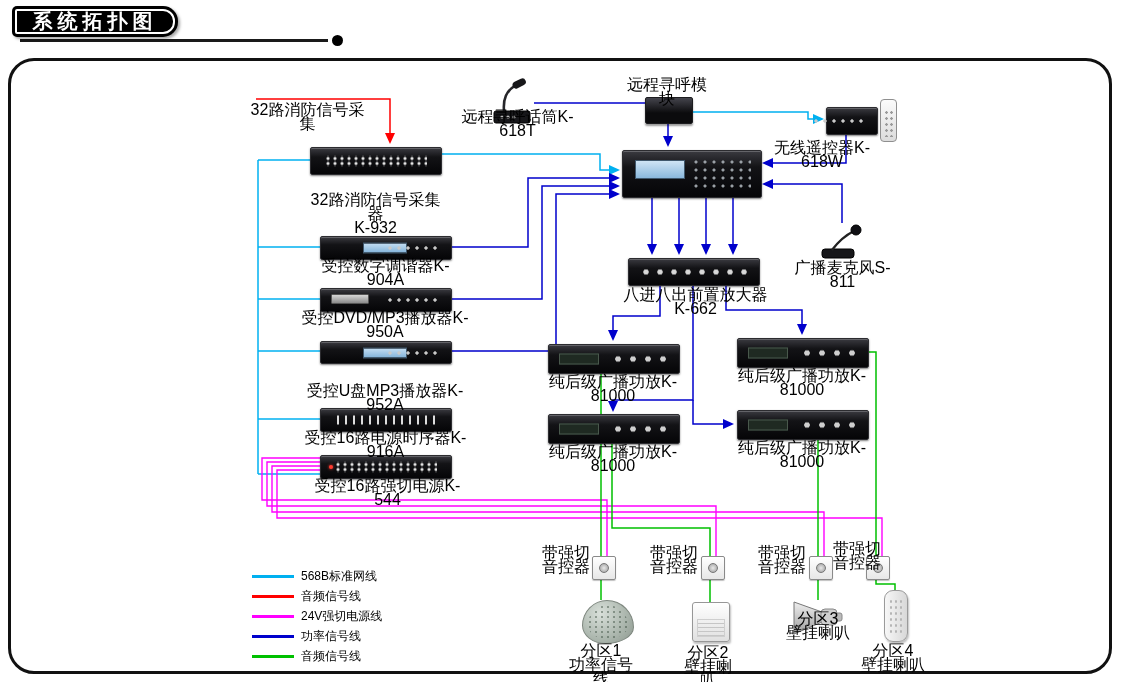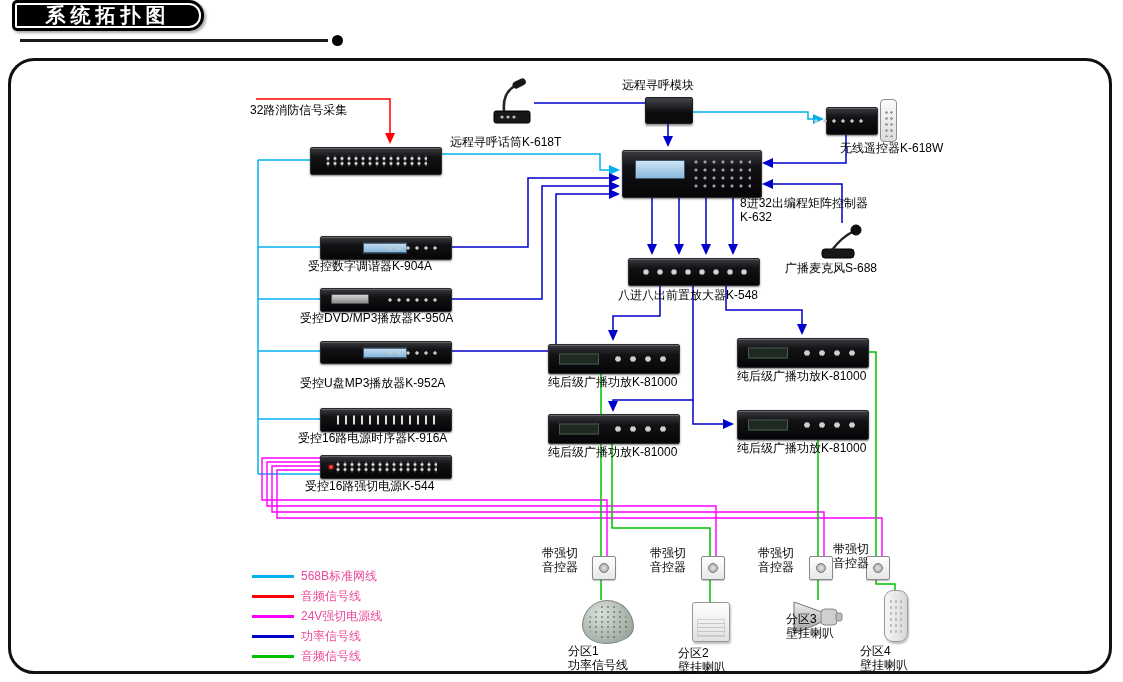--- a/index.html
+++ b/index.html
@@ -1,20 +1,20 @@
 <!DOCTYPE html>
 <html><head>
 <meta charset="utf-8">
 <style>
   html,body{margin:0;padding:0;background:#fff;}
   .canvas{position:relative;width:1123px;height:682px;background:#fff;overflow:hidden;
           font-family:"Liberation Sans","DejaVu Sans",sans-serif;}
 
   
-  .banner{position:absolute;left:12px;top:0;width:192px;height:31px;background:#000;
+  .banner{position:absolute;left:12px;top:6px;width:166px;height:31px;background:#000;
           color:#fff;display:flex;align-items:center;justify-content:center;
           font-size:20px;font-weight:bold;letter-spacing:5px;
           border-radius:5px 15px 15px 5px;outline:2px solid #fff;outline-offset:-5px;
           box-shadow:2px 2px 3px rgba(0,0,0,.35);z-index:6;}
   .banner-line{position:absolute;left:20px;top:39px;width:308px;height:3px;background:#1a1a1a;z-index:5;}
   .banner-dot{position:absolute;left:332px;top:35px;width:11px;height:11px;border-radius:50%;background:#000;z-index:5;}
 
   
   .frame{position:absolute;left:8px;top:58px;width:1098px;height:610px;border:3px solid #111;
          border-radius:26px;z-index:1;}
@@ -84,28 +84,28 @@
         background:repeating-linear-gradient(0deg,#c6c6c6 0 1px,rgba(0,0,0,0) 1px 4px);
         border:1px solid #cfcfcf;}
   .colsp{position:absolute;z-index:3;background:linear-gradient(90deg,#f7f7f7,#d8d8d8);
         border:1px solid #9a9a9a;border-radius:9px;box-shadow:1px 2px 2px rgba(0,0,0,.25);}
   .colsp::after{content:"";position:absolute;left:4px;right:4px;top:8px;bottom:8px;
         background-image:radial-gradient(circle at 2px 2.5px,#b5b5b5 1px,rgba(0,0,0,0) 1.4px);
         background-size:5px 6px;}
   .micwrap{position:absolute;z-index:3;}
 
   
-  .lbl{position:absolute;z-index:4;font-size:12px;line-height:14px;color:#000;}
+  .lbl{position:absolute;z-index:4;font-size:16px;line-height:14px;color:#000;text-align:center;}
   .lbl span{display:block;}
 
   
   .legend{position:absolute;left:252px;top:570px;z-index:4;display:flex;flex-direction:column;gap:7px;}
   .legend-row{display:flex;align-items:center;height:13px;}
   .legend-swatch{width:42px;height:3px;margin-right:7px;flex:0 0 auto;}
-  .legend-label{font-size:12px;color:#ec4899;white-space:nowrap;}
+  .legend-label{font-size:12px;color:#000000;white-space:nowrap;}
   .sw1{background:#00b0f0;} .sw2{background:#ff0000;} .sw3{background:#ff00ff;}
   .sw4{background:#0000cc;} .sw5{background:#00c000;}
 </style>
 </head>
 <body>
 
 <div class="canvas">
 
   <div class="banner">
     <span>系统拓扑图</span>
@@ -232,38 +232,38 @@
       </defs>
       <polygon points="2,4 30,14 30,24 2,36" fill="url(#hg)" stroke="#777"></polygon>
       <rect x="29" y="11" width="16" height="16" rx="4" fill="#cfcfcf" stroke="#888"></rect>
       <rect x="44" y="15" width="6" height="8" rx="2" fill="#bbb" stroke="#888"></rect>
     </svg>
   </div>
   <div class="colsp" style="left:884px;top:590px;width:22px;height:50px"></div>
 
   <div class="lbl" style="left:250px;top:103px;width:115px">32路消防信号采集</div>
 
+  <div class="lbl" style="left:303px;top:193px;width:145px">
+    <span>32路消防信号采集器</span>
+    <span>K-932</span>
+  </div>
 
   <div class="lbl" style="left:308px;top:259px;width:155px">受控数字调谐器K-904A</div>
   <div class="lbl" style="left:300px;top:311px;width:170px">受控DVD/MP3播放器K-950A</div>
-  <div class="lbl" style="left:300px;top:376px;width:170px">受控U盘MP3播放器K-952A</div>
+  <div class="lbl" style="left:300px;top:384px;width:170px">受控U盘MP3播放器K-952A</div>
   <div class="lbl" style="left:298px;top:431px;width:175px">受控16路电源时序器K-916A</div>
   <div class="lbl" style="left:305px;top:479px;width:165px">受控16路强切电源K-544</div>
 
-  <div class="lbl" style="left:450px;top:135px;width:135px">远程寻呼话筒K-618T</div>
+  <div class="lbl" style="left:450px;top:110px;width:135px">远程寻呼话筒K-618T</div>
   <div class="lbl" style="left:622px;top:78px;width:90px">远程寻呼模块</div>
-  <div class="lbl" style="left:840px;top:141px;width:120px">无线遥控器K-618W</div>
-
-  <div class="lbl" style="left:740px;top:196px;width:185px">
-    <span>8进32出编程矩阵控制器</span>
-    <span>K-632</span>
-  </div>
-
-  <div class="lbl" style="left:785px;top:261px;width:115px">广播麦克风S-688</div>
-  <div class="lbl" style="left:618px;top:288px;width:155px">八进八出前置放大器K-548</div>
+  <div class="lbl" style="left:762px;top:141px;width:120px">无线遥控器K-618W</div>
+
+
+  <div class="lbl" style="left:785px;top:261px;width:115px">广播麦克风S-811</div>
+  <div class="lbl" style="left:618px;top:288px;width:155px">八进八出前置放大器K-662</div>
 
   <div class="lbl" style="left:548px;top:375px;width:130px">纯后级广播功放K-81000</div>
   <div class="lbl" style="left:737px;top:369px;width:130px">纯后级广播功放K-81000</div>
   <div class="lbl" style="left:548px;top:445px;width:130px">纯后级广播功放K-81000</div>
   <div class="lbl" style="left:737px;top:441px;width:130px">纯后级广播功放K-81000</div>
 
   <div class="lbl" style="left:542px;top:546px;width:48px">
     <span>带强切</span>
     <span>音控器</span>
   </div>

